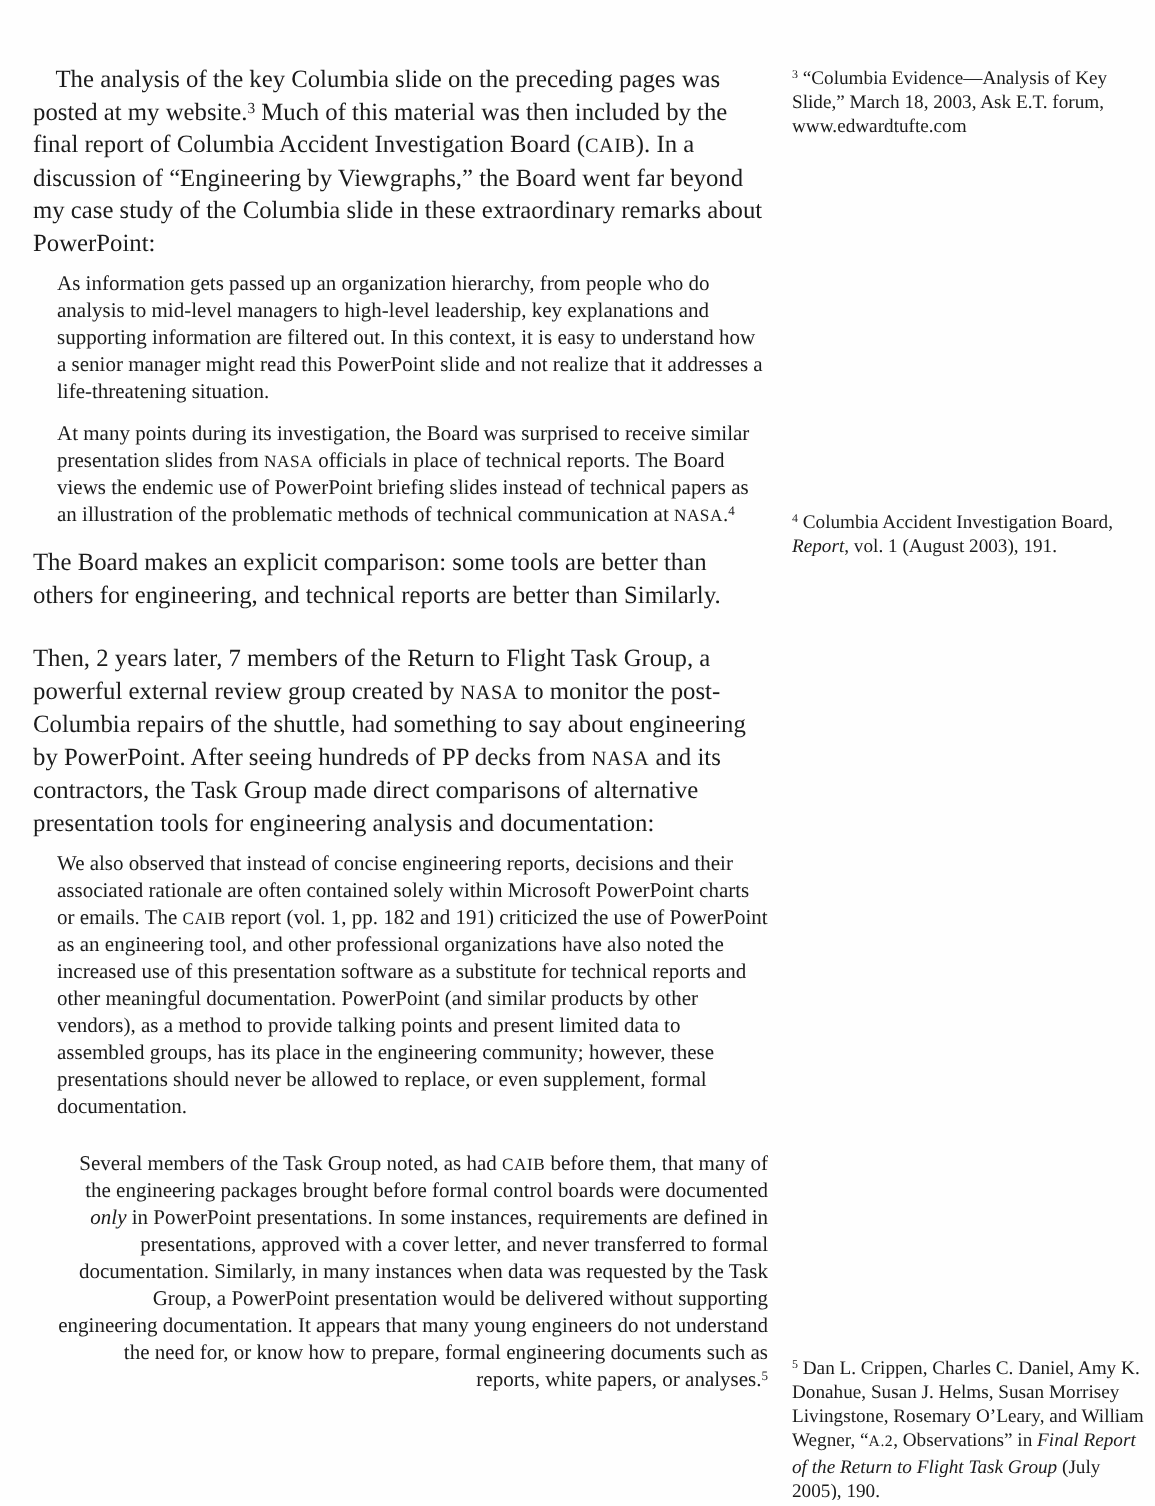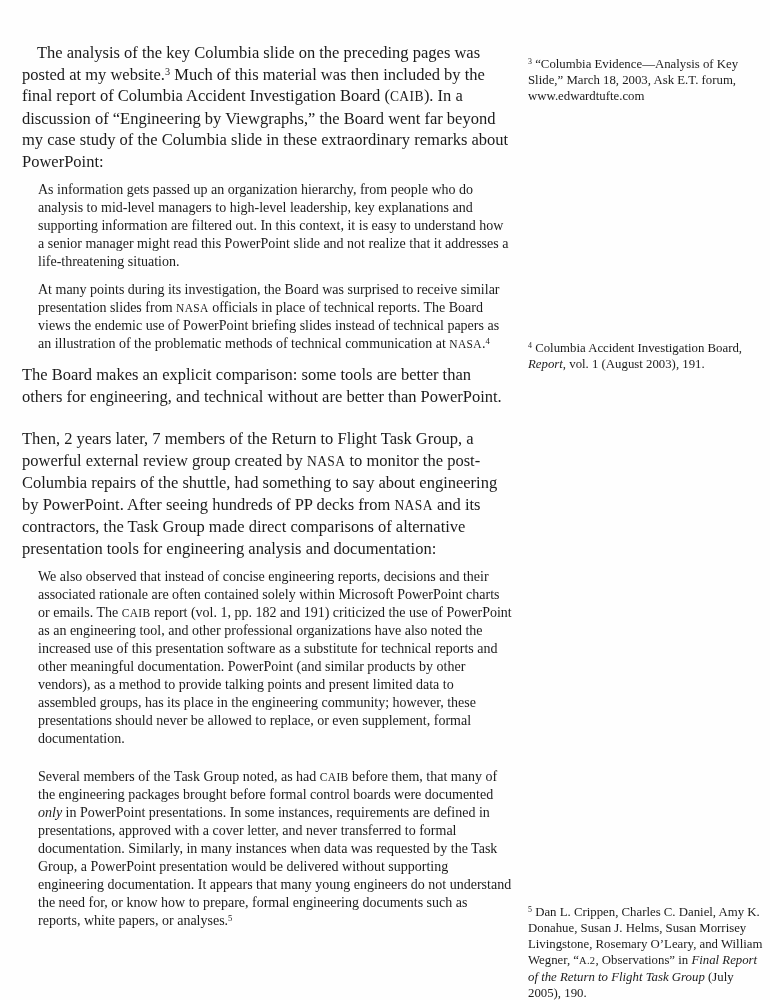--- a/index.html
+++ b/index.html
@@ -46,20 +46,21 @@
     line-height: 18px;
     margin-top: 9px !important;
     margin-left: 16px !important;
     width: 474px;
   }
   .quote + .quote {
     margin-top: 10px !important;
   }
   .quote.spaced {
     margin-top: 20px !important;
+    text-align: right;
   }
   .sidenote-column {
     position: absolute;
     left: 528px;
     top: 0;
     width: 236px;
     height: 1004px;
   }
   .sidenote {
     position: absolute;
@@ -83,23 +84,23 @@
   }
 </style>
 </head>
 <body>
 
 <div class="page" style="background: rgb(254, 254, 254); color: rgb(27, 27, 27);">
   <div class="main-column">
       <p class="para indent">The analysis of the key Columbia slide on the preceding pages was posted at my website.<sup>3</sup> Much of this material was then included by the final report of Columbia Accident Investigation Board (<span class="sc">CAIB</span>). In a discussion of “Engineering by Viewgraphs,” the Board went far beyond my case study of the Columbia slide in these extraordinary remarks about PowerPoint:</p>
       <p class="quote">As information gets passed up an organization hierarchy, from people who do analysis to mid-level managers to high-level leadership, key explanations and supporting information are filtered out. In this context, it is easy to understand how a senior manager might read this PowerPoint slide and not realize that it addresses a life-threatening situation.</p>
       <p class="quote">At many points during its investigation, the Board was surprised to receive similar presentation slides from <span class="sc">NASA</span> officials in place of technical reports. The Board views the endemic use of PowerPoint briefing slides instead of technical papers as an illustration of the problematic methods of technical communication at <span class="sc">NASA</span>.<sup>4</sup></p>
-      <p class="para">The Board makes an explicit comparison: some tools are better than others for engineering, and technical without are better than PowerPoint.</p>
+      <p class="para">The Board makes an explicit comparison: some tools are better than others for engineering, and technical reports are better than Similarly.</p>
       <p class="para spaced">Then, 2 years later, 7 members of the Return to Flight Task Group, a powerful external review group created by <span class="sc">NASA</span> to monitor the post-Columbia repairs of the shuttle, had something to say about engineering by PowerPoint. After seeing hundreds of PP decks from <span class="sc">NASA</span> and its contractors, the Task Group made direct comparisons of alternative presentation tools for engineering analysis and documentation:</p>
       <p class="quote">We also observed that instead of concise engineering reports, decisions and their associated rationale are often contained solely within Microsoft PowerPoint charts or emails. The <span class="sc">CAIB</span> report (vol. 1, pp. 182 and 191) criticized the use of PowerPoint as an engineering tool, and other professional organizations have also noted the increased use of this presentation software as a substitute for technical reports and other meaningful documentation. PowerPoint (and similar products by other vendors), as a method to provide talking points and present limited data to assembled groups, has its place in the engineering community; however, these presentations should never be allowed to replace, or even supplement, formal documentation.</p>
       <p class="quote spaced">Several members of the Task Group noted, as had <span class="sc">CAIB</span> before them, that many of the engineering packages brought before formal control boards were documented <i>only</i> in PowerPoint presentations. In some instances, requirements are defined in presentations, approved with a cover letter, and never transferred to formal documentation. Similarly, in many instances when data was requested by the Task Group, a PowerPoint presentation would be delivered without supporting engineering documentation. It appears that many young engineers do not understand the need for, or know how to prepare, formal engineering documents such as reports, white papers, or analyses.<sup>5</sup></p>
     </div>
   <div class="sidenote-column">
-      <div class="sidenote" style="top: 56px;"><sup>3</sup> “Columbia Evidence—Analysis of Key Slide,” March 18, 2003, Ask E.T. forum, www.edwardtufte.com</div>
+      <div class="sidenote" style="top: 44px;"><sup>3</sup> “Columbia Evidence—Analysis of Key Slide,” March 18, 2003, Ask E.T. forum, www.edwardtufte.com</div>
       <div class="sidenote" style="top: 340px;"><sup>4</sup> Columbia Accident Investigation Board, <i>Report</i>, vol. 1 (August 2003), 191.</div>
       <div class="sidenote" style="top: 904px;"><sup>5</sup> Dan L. Crippen, Charles C. Daniel, Amy K. Donahue, Susan J. Helms, Susan Morrisey Livingstone, Rosemary O’Leary, and William Wegner, “<span class="sc">A.2</span>, Observations” in <i>Final Report of the Return to Flight Task Group</i> (July 2005), 190.</div>
     </div>
 </div>
 
 </body></html>

